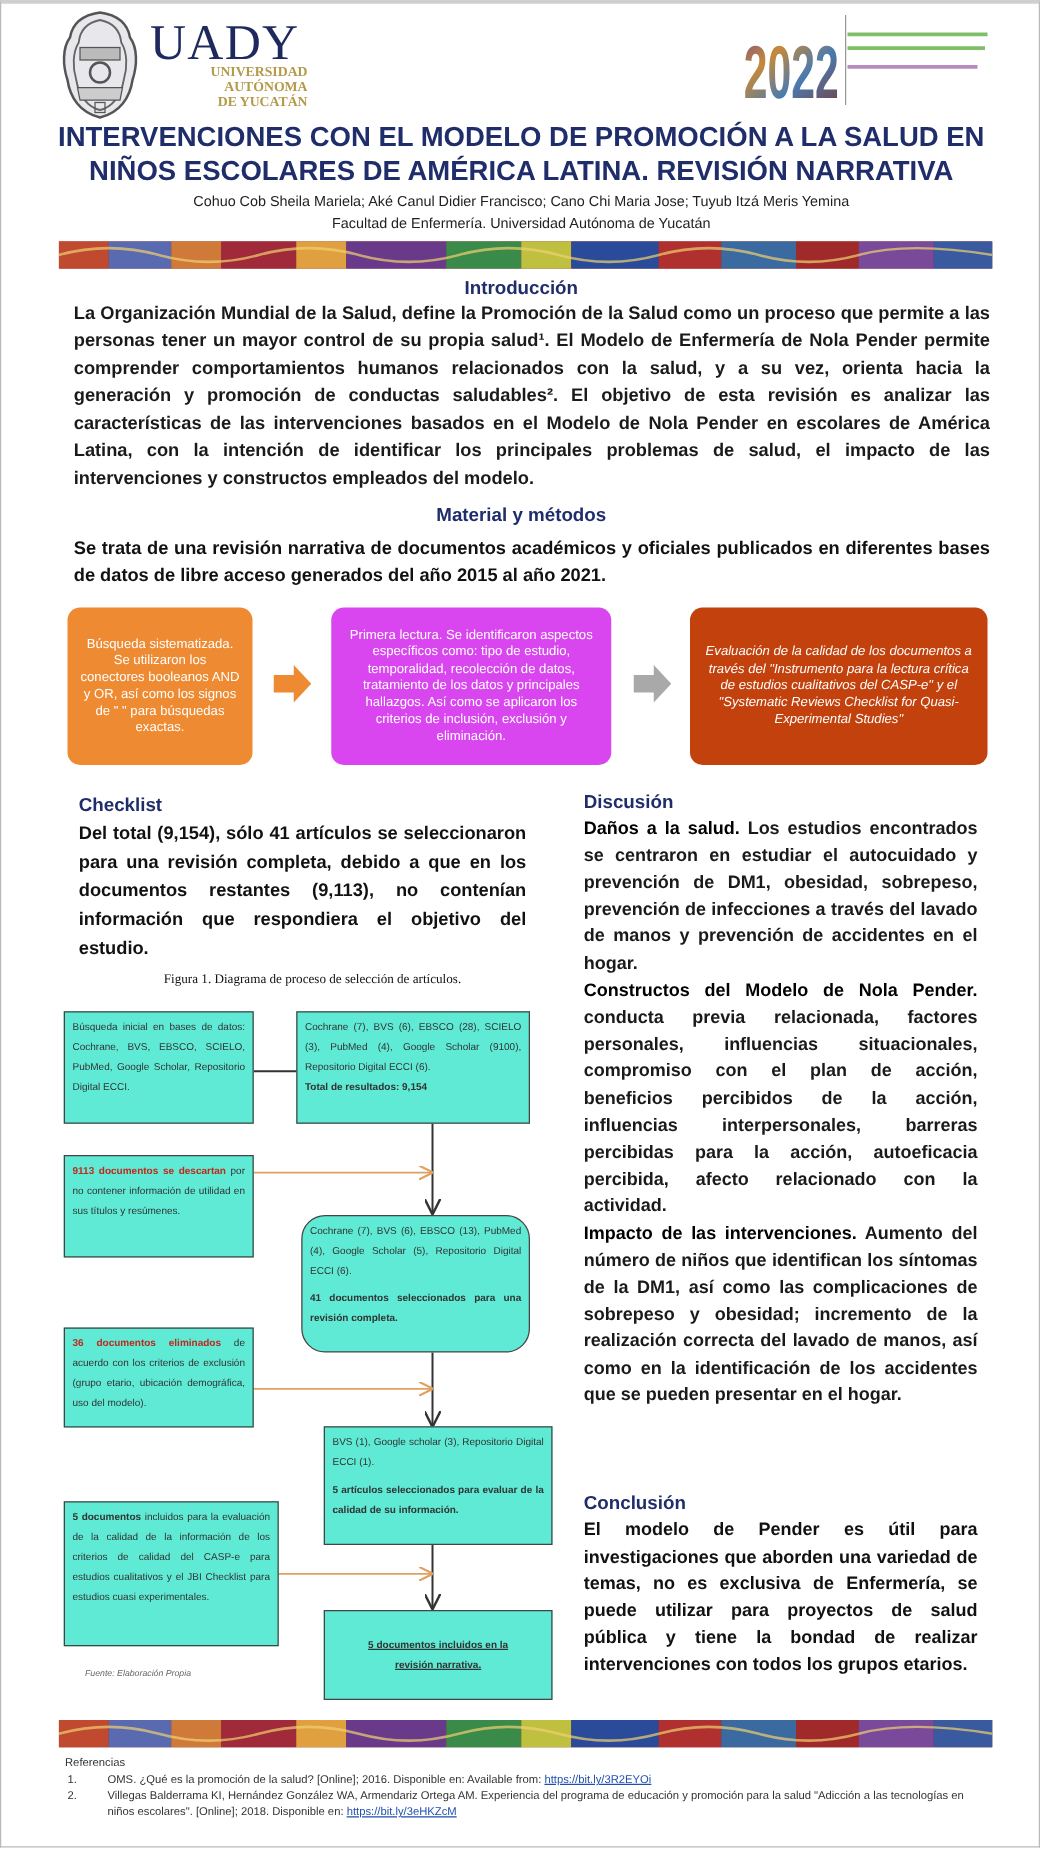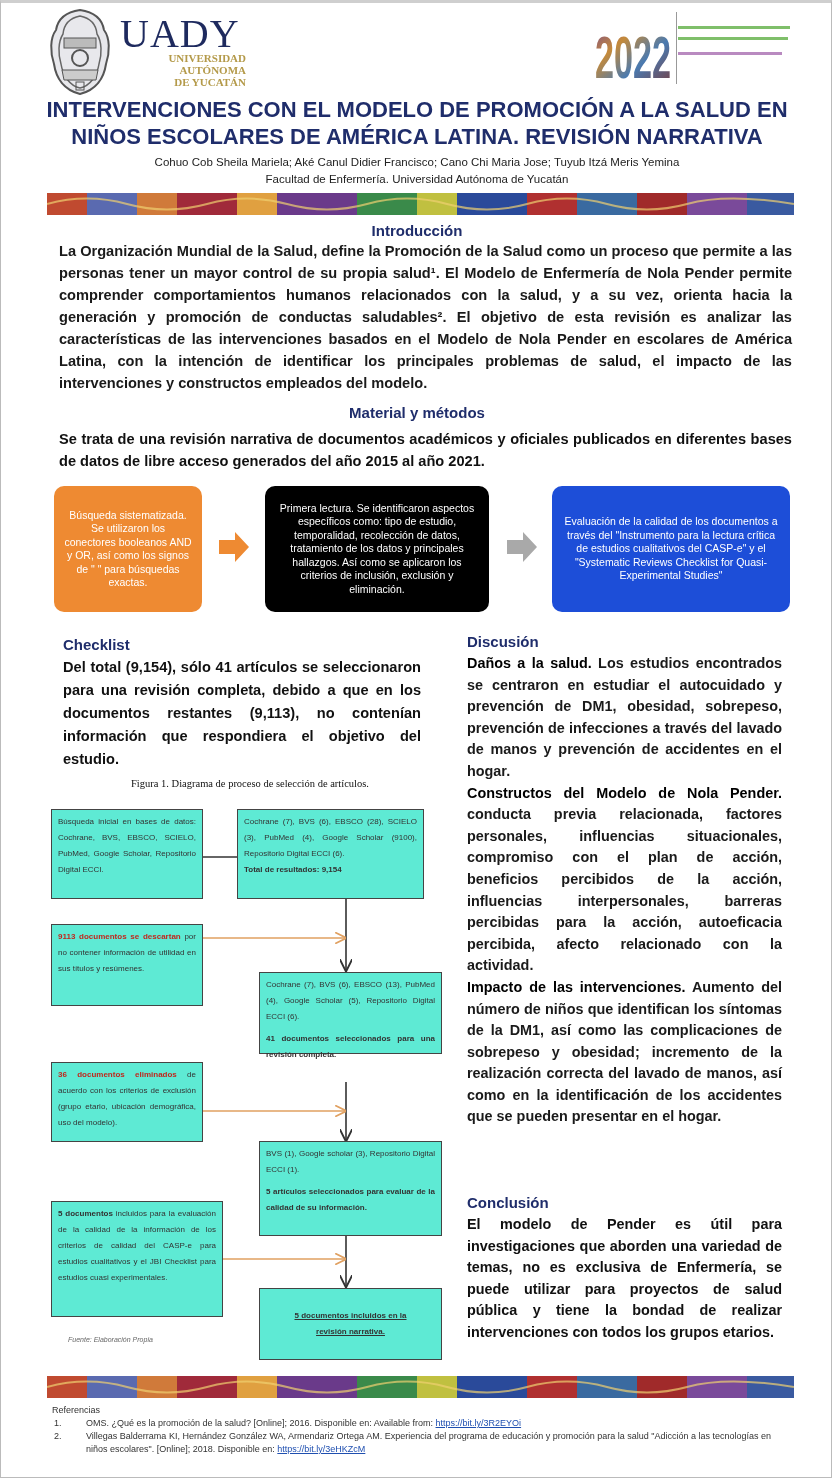--- a/index.html
+++ b/index.html
@@ -17,22 +17,22 @@
   .authors{left:40px;top:154px;width:754px;text-align:center;font-size:11.5px;line-height:17px;color:#222;}
   .band{left:47px;height:22px;width:747px;}
   .band1{top:193px;} .band2{top:1376px;}
   .h2{font-size:15px;font-weight:bold;color:#1f2d6b;}
   .intro-h{left:40px;top:222px;width:754px;text-align:center;}
   .intro{left:59px;top:240px;width:733px;font-size:14.6px;line-height:22px;text-align:justify;font-weight:bold;color:#1a1a1a;}
   .mm-h{left:40px;top:404px;width:754px;text-align:center;}
   .mm{left:59px;top:428px;width:733px;font-size:14.6px;line-height:22px;text-align:justify;font-weight:bold;}
   .pbox{border-radius:10px;color:#fff;font-size:10.5px;line-height:13.5px;text-align:center;display:flex;align-items:center;justify-content:center;box-sizing:border-box;padding:6px 10px;}
   .pb1{left:54px;top:486px;width:148px;height:126px;background:#ee8a32;}
-  .pb2{left:265px;top:486px;width:224px;height:126px;background:#000000;}
-  .pb3{left:552px;top:486px;width:238px;height:126px;background:#1d4ed8;}
+  .pb2{left:265px;top:486px;width:224px;height:126px;background:#d946ef;}
+  .pb3{left:552px;top:486px;width:238px;height:126px;background:#c2410c;font-style:italic;}
   .arrow{width:34px;height:34px;}
   .ar1{left:217px;top:530px;} .ar2{left:505px;top:530px;}
   .res-h{left:63px;top:636px;}
   .res{left:63px;top:656px;width:358px;font-size:14.6px;line-height:23px;text-align:justify;font-weight:bold;}
   .fig-cap{left:60px;top:778px;width:380px;text-align:center;font-family:"Liberation Serif",serif;font-size:10.5px;}
   .fbox{border:1.5px solid #444;background:#5eead4;font-size:8px;line-height:16px;padding:4px 6px;box-sizing:border-box;color:#333;text-align:justify;}
   .red{color:#c0281e;}
   .fsrc{left:68px;top:1336px;font-size:7px;font-style:italic;color:#666;}
   .dis-h{left:467px;top:633px;}
   .dis{left:467px;top:653px;width:315px;font-size:14.4px;line-height:21.6px;text-align:justify;font-weight:bold;color:#1a1a1a;}
@@ -156,21 +156,21 @@
 </svg>
 
 <div class="abs fbox" style="left:51px;top:809px;width:152px;height:90px;"><span>Búsqueda inicial en bases de datos: Cochrane, BVS, EBSCO, SCIELO, PubMed, Google Scholar, Repositorio Digital ECCI.</span></div>
 <div class="abs fbox" style="left:237px;top:809px;width:187px;height:90px;">
   <span>Cochrane (7), BVS (6), EBSCO (28), SCIELO (3), PubMed (4), Google Scholar (9100), Repositorio Digital ECCI (6).</span><br>
   <b>Total de resultados: 9,154</b>
 </div>
 <div class="abs fbox" style="left:51px;top:924px;width:152px;height:82px;">
   <b class="red">9113 documentos se descartan</b><span> por no contener información de utilidad en sus títulos y resúmenes.</span>
 </div>
-<div class="abs fbox" style="left:259px;top:972px;width:183px;height:82px;">
+<div class="abs fbox" style="left:241px;top:972px;width:183px;height:110px;border-radius:19px;">
   <span>Cochrane (7), BVS (6), EBSCO (13), PubMed (4), Google Scholar (5), Repositorio Digital ECCI (6).</span>
   <div style="margin-top:6px;font-weight:bold;">41 documentos seleccionados para una revisión completa.</div>
 </div>
 <div class="abs fbox" style="left:51px;top:1062px;width:152px;height:80px;">
   <b class="red">36 documentos eliminados</b><span> de acuerdo con los criterios de exclusión (grupo etario, ubicación demográfica, uso del modelo).</span>
 </div>
 <div class="abs fbox" style="left:259px;top:1141px;width:183px;height:95px;">
   <span>BVS (1), Google scholar (3), Repositorio Digital ECCI (1).</span>
   <div style="margin-top:6px;font-weight:bold;">5 artículos seleccionados para evaluar de la calidad de su información.</div>
 </div>

